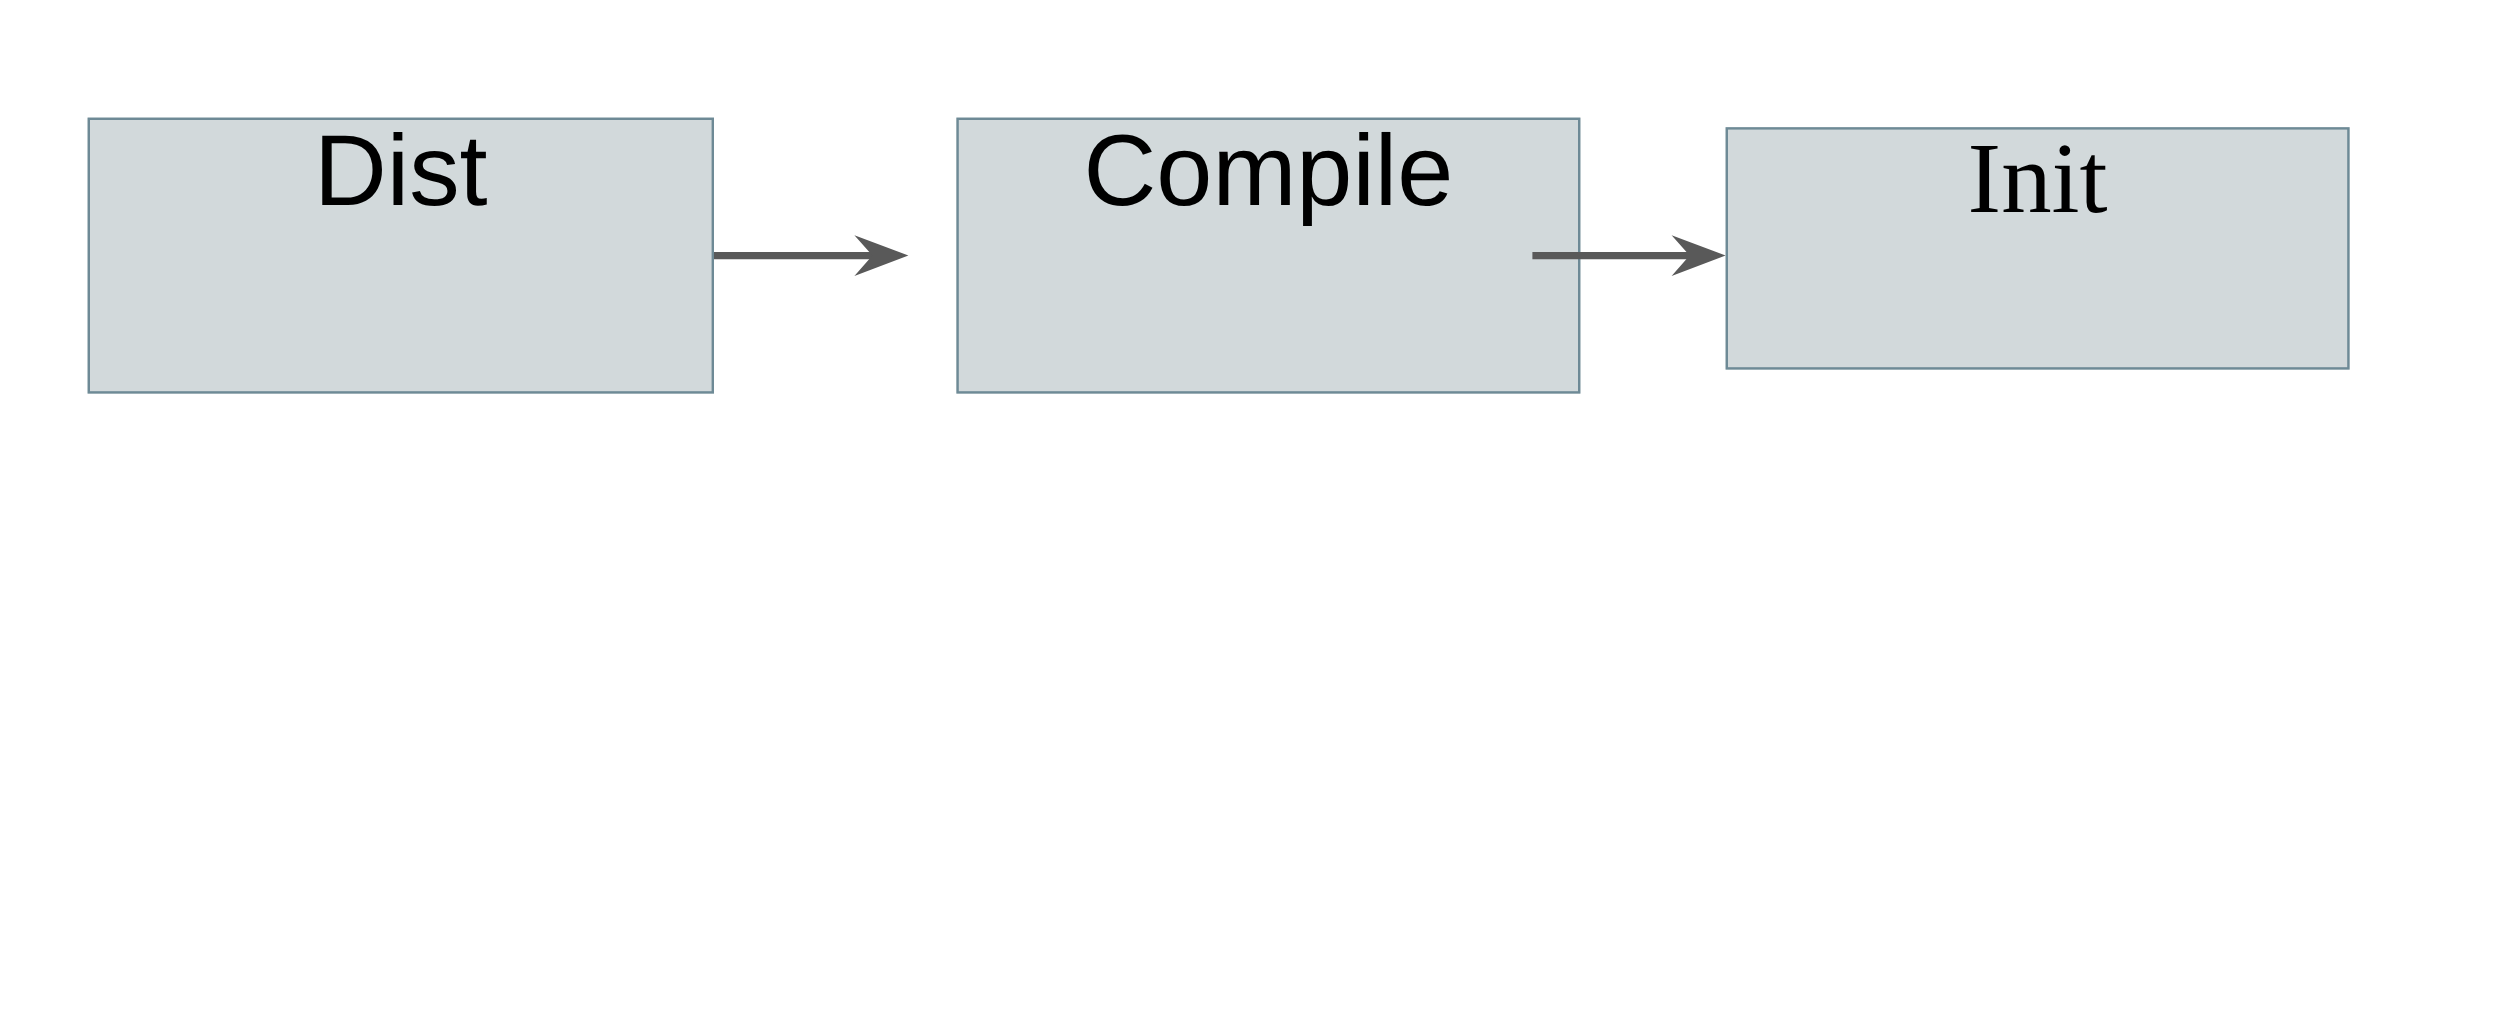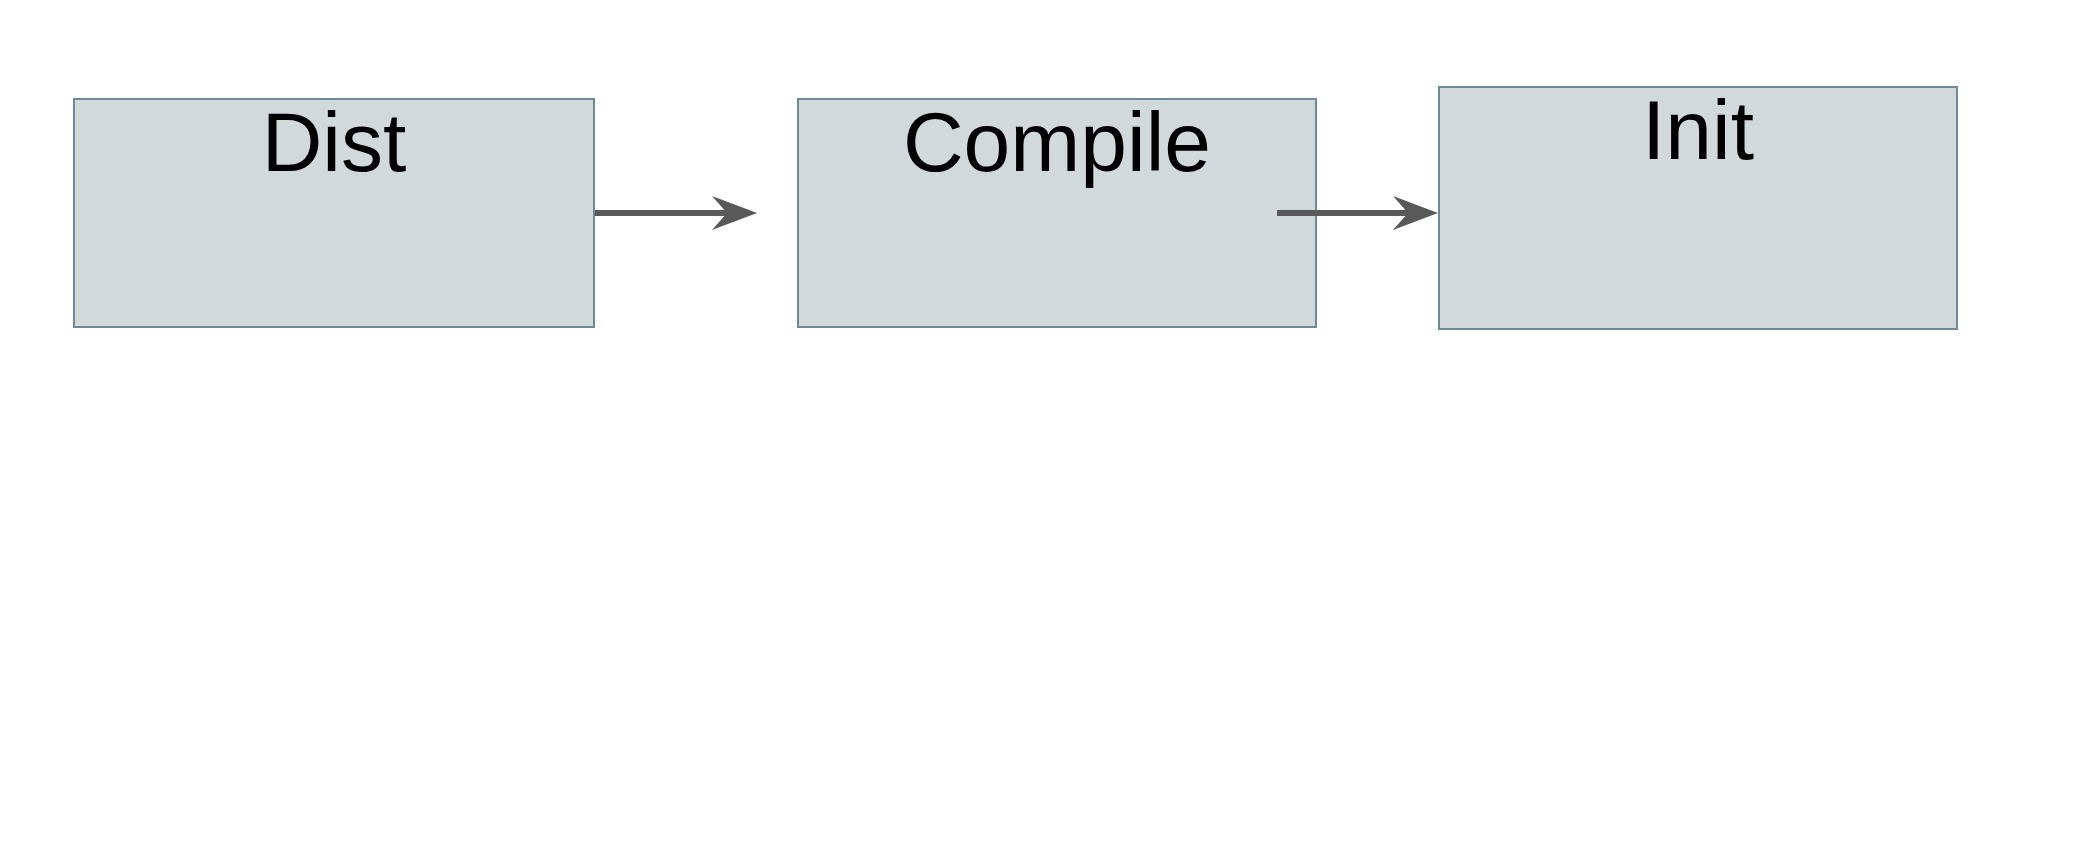--- a/index.html
+++ b/index.html
@@ -24,21 +24,21 @@
     display: flex;
     align-items: flex-start;
     justify-content: center;
     font-size: 84px;
     font-weight: 400;
     line-height: 1;
     letter-spacing: 0px;
   }
   .node-dist    { left: 73px;   top: 98px;  width: 522px; height: 230px; }
   .node-compile { left: 757px;  top: 98px;  width: 520px; height: 230px; margin-left: 40px; }
-  .node-init    { left: 1438px; top: 86px;  width: 520px; height: 244px; }
+  .node-init    { left: 1438px; top: 106px;  width: 520px; height: 202px; font-family: Liberation Serif, serif; }
   .node-clean   { left: 755px;  top: 512px; width: 522px; height: 231px; }
   .arrow {
     position: absolute;
     overflow: visible;
   }
   .arrow-1 { left: 595px;  top: 189px; }
   .arrow-2 { left: 1277px; top: 189px; }
   .arrow line    { stroke: var(--arrow, #595959); stroke-width: 6; }
   .arrow polygon { fill: var(--arrow, #595959); }
 </style>

